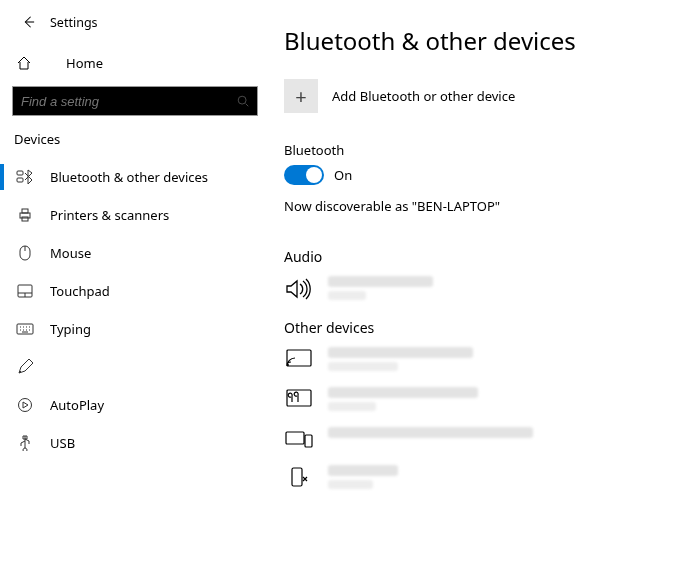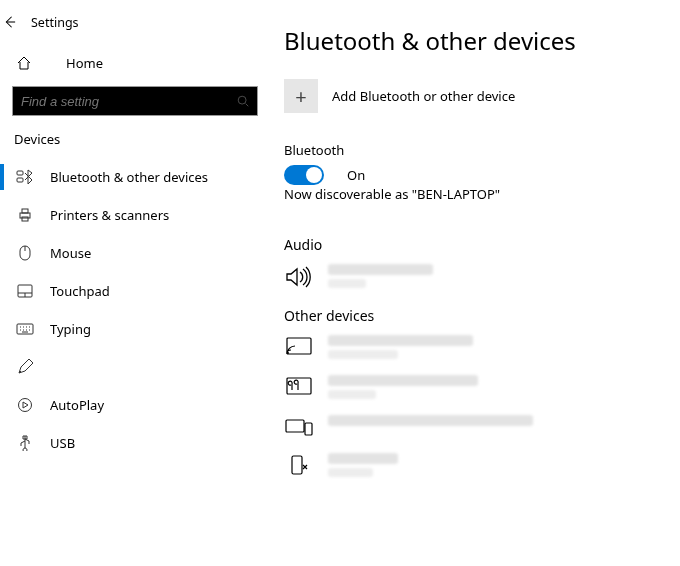--- a/index.html
+++ b/index.html
@@ -1,39 +1,39 @@
 <!DOCTYPE html>
 <html><head>
 <meta charset="utf-8">
 <style>
   * { box-sizing: border-box; margin: 0; padding: 0; }
   html, body { width: 680px; height: 566px; font-family: "Segoe UI", system-ui, sans-serif; font-size: 13px; color: #000; background: #fff; overflow: hidden; }
   .app { display: flex; width: 100%; height: 100%; }
   .sidebar { width: 270px; flex: 0 0 270px; background: #fff; display: flex; flex-direction: column; }
-  .sidebar-header { display: flex; align-items: center; height: 44px; padding: 0 1px; gap: 14px; }
+  .sidebar-header { display: flex; align-items: center; height: 44px; padding: 0 20px; gap: 14px; }
   .back-arrow { width: 16px; height: 16px; display:flex; align-items:center; justify-content:center; cursor:pointer;}
   .title { font-size: 12.5px; font-weight: 400; }
   .home-row { display:flex; align-items:center; height: 38px; padding: 0 16px; gap: 34px; cursor:pointer;}
   .home-row .icon { width:16px; display:flex; justify-content:center;}
   .search-wrap { padding: 4px 12px 10px 12px;}
   .search { position:relative; }
   .search input { width: 100%; height: 30px; border: 1px solid #999; padding: 0 30px 0 8px; font-size: 13px; font-style: italic; color: #666; outline:none; background:#000000;}
   .search .mag { position:absolute; right:8px; top:50%; transform:translateY(-50%);}
   .category { padding: 4px 14px 10px 14px; font-weight: 400; font-size: 13px;}
   .nav { display:flex; flex-direction:column; }
   .nav-item { display:flex; align-items:center; height: 38px; padding: 0 16px; gap:16px; cursor:pointer; position:relative;}
   .nav-item .ic { width: 18px; display:flex; justify-content:center; align-items:center;}
   .nav-item.active::before { content:""; position:absolute; left:0; top:6px; bottom:6px; width:4px; background:#0078d4;}
   .nav-item.active { background:#fff;}
   .main { flex:1; padding: 24px 0 0 14px; overflow:hidden;}
   .page-title { font-size: 24px; font-weight: 400; margin-bottom: 22px;}
   .add-row { display:flex; align-items:center; gap: 14px; margin-bottom: 28px; cursor:pointer;}
   .plus-box { width: 34px; height: 34px; background:#e6e6e6; display:flex; align-items:center; justify-content:center; font-size:20px; color:#444;}
   .label-small { font-size: 13px; margin-bottom:6px;}
-  .toggle-row { display:flex; align-items:center; gap:23px; }
+  .toggle-row { display:flex; align-items:center; gap:10px; margin-bottom:12px;}
   .toggle { width:40px; height:20px; border-radius:12px; background:#0078d4; position:relative; cursor:pointer;}
   .toggle .knob { position:absolute; right:2px; top:2px; width:16px; height:16px; border-radius:50%; background:#fff;}
   .status-text { font-size:13px; margin-bottom: 32px;}
   .section-title { font-size: 14px; font-weight: 400; margin-bottom: 10px;}
   .device { display:flex; align-items:flex-start; gap:14px; margin-bottom:16px;}
   .device .dic { width:30px; display:flex; justify-content:center; align-items:flex-start; padding-top:2px;}
   .blurred-lines .l1 { width: var(--w1, 110px); height: 11px; background:#e3e3e3; border-radius:3px; filter: blur(1.5px); margin-bottom:4px;}
   .blurred-lines .l2 { width: var(--w2, 40px); height: 9px; background:#ededed; border-radius:3px; filter: blur(1.5px);}
   svg { display:block; }
 </style>

